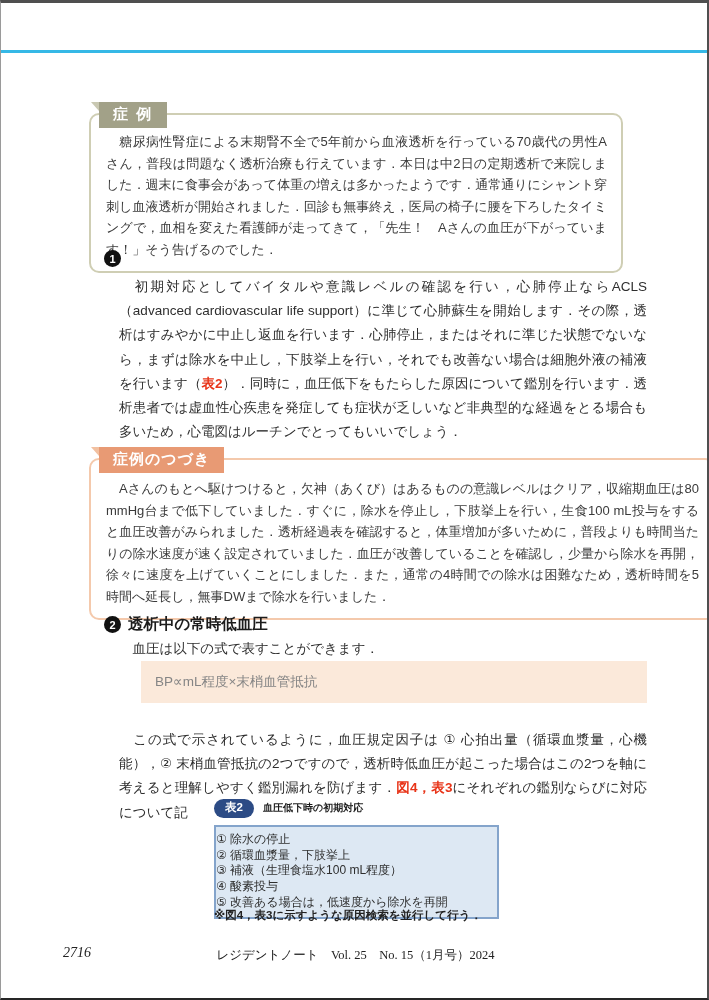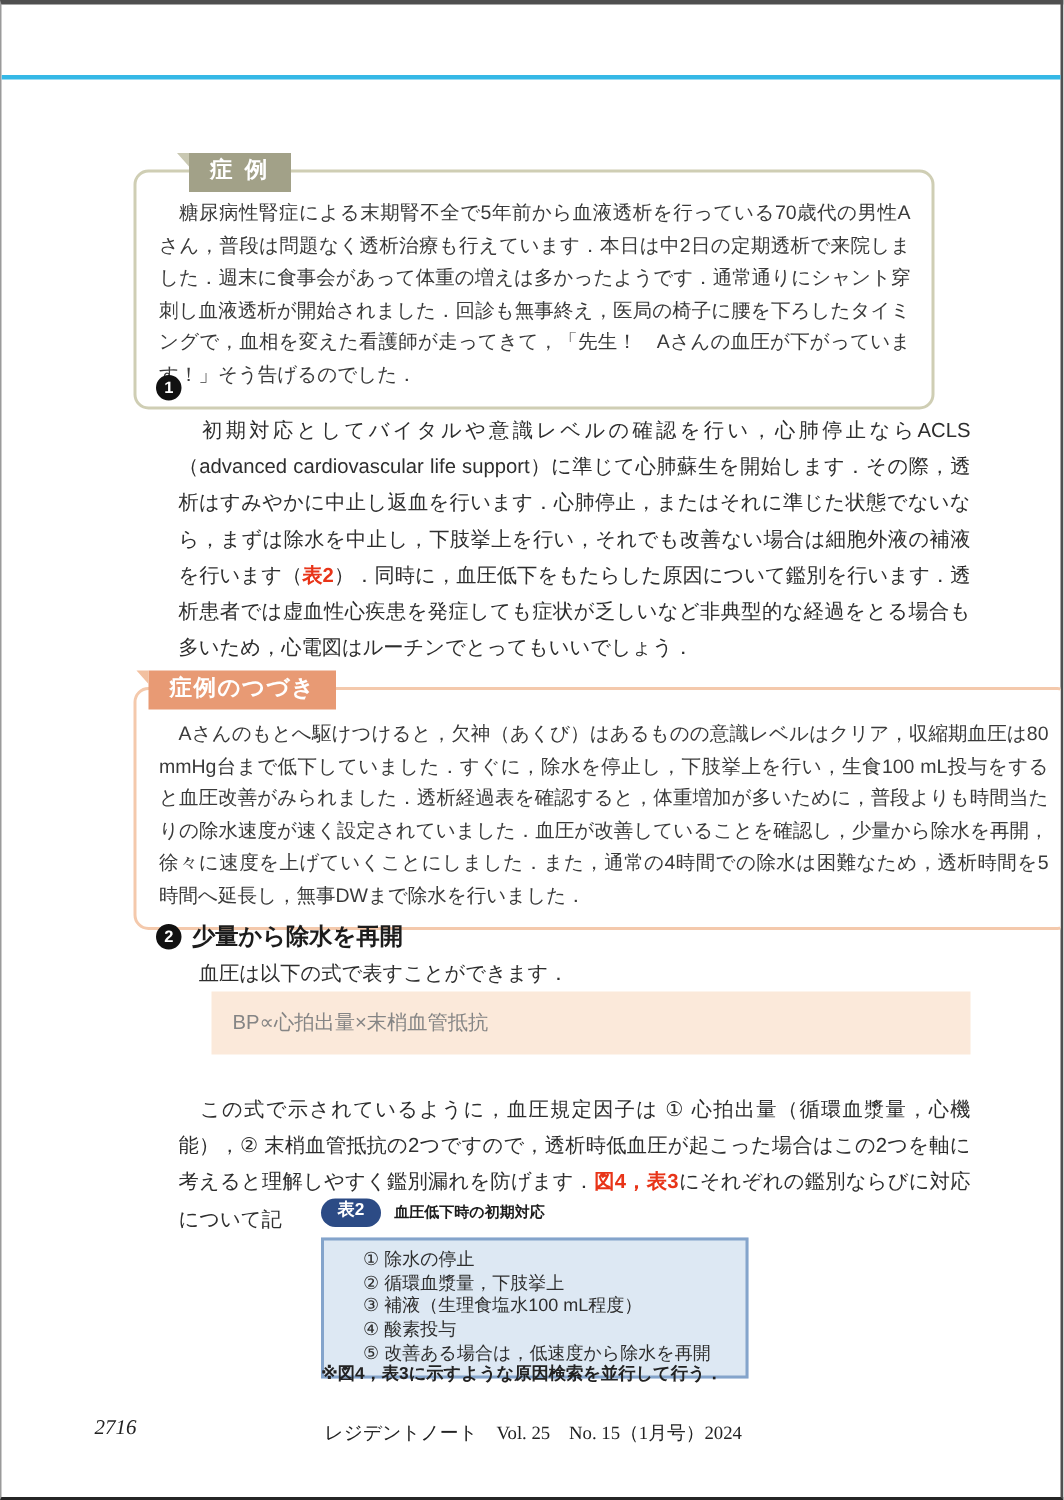--- a/index.html
+++ b/index.html
@@ -37,21 +37,21 @@
     border:2px solid #f4c9ac;
     padding:18px 14px 10px 15px;
   }
   .case-tab{
     position:absolute;left:8px;top:-13px;
     color:#ffffff;font-weight:bold;font-size:15px;
     padding:3px 14px 4px 14px;
     letter-spacing:2px;
     line-height:1.25;
   }
-  .case-tab.olive{background:#a2a188;margin-left:27px;}
+  .case-tab.olive{background:#a2a188;}
   .case-tab.salmon{background:#e89a74;letter-spacing:1px;}
   .case-tab .fold{
     position:absolute;left:-8px;top:0;
     width:0;height:0;
     border-style:solid;
     border-width:0 8px 9px 0;
   }
   .case-tab.olive .fold{border-color:transparent #c9c8b2 transparent transparent;}
   .case-tab.salmon .fold{border-color:transparent #f2c0a0 transparent transparent;}
   .case-text{
@@ -97,21 +97,21 @@
     background:#2c4b85;color:#ffffff;
     font-size:11.5px;font-weight:bold;
     padding:2px 11px 3px 11px;border-radius:10px;
     line-height:1.2;
   }
   .table2-title{font-size:10px;font-weight:bold;color:#1c1c1c;}
   .table2-box{
     position:absolute;left:213px;top:822px;width:285px;
     background:#dde8f3;border:2px solid #84a4cb;
     box-sizing:border-box;
-    padding:5px 9px 6px 26px;
+    padding:5px 9px 6px 0;
   }
   .table2-box .item{
     font-size:12px;line-height:15.7px;color:#2e2e2e;
   }
   .table2-note{
     position:absolute;left:213px;top:905px;
     font-size:11.5px;font-weight:bold;color:#222222;
   }
   
   .footer-page-num{
@@ -150,26 +150,26 @@
   <div class="case-box continued">
     <div class="case-tab salmon">
       <span class="fold"></span>
       <span>症例のつづき</span>
     </div>
     <div class="case-text">　Aさんのもとへ駆けつけると，欠神（あくび）はあるものの意識レベルはクリア，収縮期血圧は80 mmHg台まで低下していました．すぐに，除水を停止し，下肢挙上を行い，生食100 mL投与をすると血圧改善がみられました．透析経過表を確認すると，体重増加が多いために，普段よりも時間当たりの除水速度が速く設定されていました．血圧が改善していることを確認し，少量から除水を再開，徐々に速度を上げていくことにしました．また，通常の4時間での除水は困難なため，透析時間を5時間へ延長し，無事DWまで除水を行いました．</div>
   </div>
 
   <div class="section-head" style="top:611px;">
     <span class="circle-num">2</span>
-    <span>少量から除水を再開</span>
+    <span>透析中の常時低血圧</span>
   </div>
   <div class="lead-line" style="top:637px;">　血圧は以下の式で表すことができます．</div>
 
   <div class="formula-box">
-    <span>BP∝心拍出量×末梢血管抵抗</span>
+    <span>BP∝mL程度×末梢血管抵抗</span>
   </div>
 
   <div class="body-para" style="top:711px;margin-top:14px;">
     <span>　この式で示されているように，血圧規定因子は ① 心拍出量（循環血漿量，心機能），② 末梢血管抵抗の2つですので，透析時低血圧が起こった場合はこの2つを軸に考えると理解しやすく鑑別漏れを防げます．</span><span class="ref-red">図4，表3</span><span>にそれぞれの鑑別ならびに対応について記</span>
   </div>
 
   <div class="table2-head">
     <span class="table2-badge">表2</span>
     <span class="table2-title">血圧低下時の初期対応</span>
   </div>

